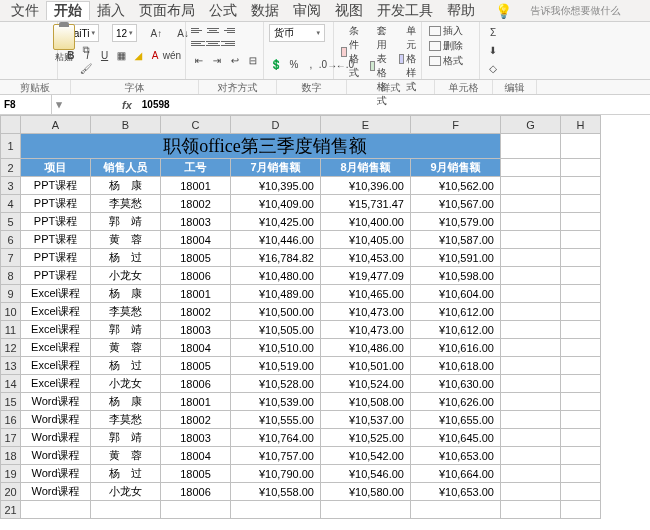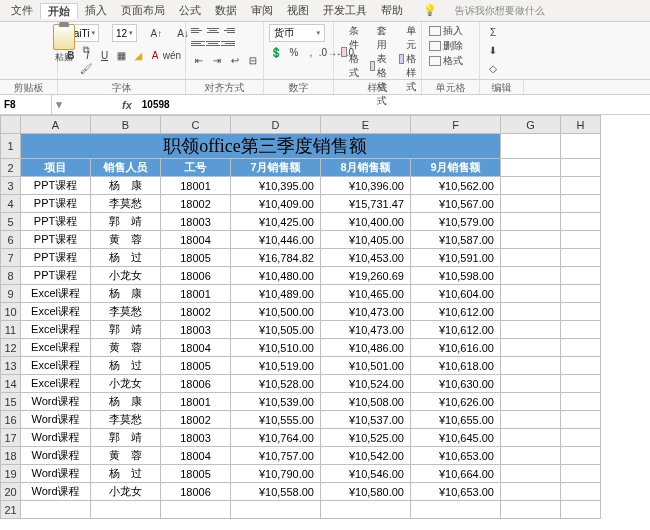--- a/index.html
+++ b/index.html
@@ -1,19 +1,19 @@
 <!DOCTYPE html>
 <html><head>
 <meta charset="utf-8">
 <style>
 * { margin: 0; padding: 0; box-sizing: border-box; font-family: "Microsoft YaHei", Arial, sans-serif; }
 body { background: #fff; width: 650px; height: 530px; overflow: hidden; font-size: 11px; }
 
 .menubar { display: flex; align-items: center; background: #f3f2f1; border-bottom: 1px solid #d0d0d0; height: 22px; padding: 0 4px; }
-.menubar span { padding: 0 7px; color: #444; font-size: 11px; cursor: default; }
+.menubar span { padding: 0 7px; color: #444; font-size: 14px; cursor: default; }
 .menubar .active { background: #fff; border: 1px solid #d0d0d0; border-bottom: none; font-weight: bold; }
 .menubar .tell { color: #888; margin-left: 4px; font-size: 10px; }
 .bulb { color: #f0a020; margin-left: 6px; }
 
 .ribbon { display: flex; background: #f8f8f8; border-bottom: 1px solid #d0d0d0; height: 58px; }
 .group { border-right: 1px solid #e0e0e0; display: flex; flex-direction: column; padding: 2px 5px 1px; }
 .group-body { flex: 1; display: flex; align-items: flex-start; gap: 3px; }
 .col { display: flex; flex-direction: column; gap: 2px; align-items: center; }
 .btn-sm { width: 16px; height: 16px; display: flex; align-items: center; justify-content: center; border: 1px solid transparent; font-size: 10px; color: #555; }
 .paste-big { display: flex; flex-direction: column; align-items: center; width: 28px; margin-left: 48px; }
@@ -152,21 +152,21 @@
       </div>
       <div style="display:flex;gap:2px">
         <div class="fbtn">⇤</div>
         <div class="fbtn">⇥</div>
         <div class="fbtn">↩</div>
         <div class="fbtn">⊟</div>
       </div>
     </div>
   </div>
   <div class="group" style="width:70px">
-    <div class="group-body" style="flex-direction:column;gap:2px">
+    <div class="group-body" style="flex-direction:column;gap:14px">
       <div class="num-sel">
           <span>货币</span>
           <span class="caret">▾</span>
         </div>
       <div style="display:flex;gap:1px">
         <div class="fbtn">💲</div>
         <div class="fbtn">%</div>
         <div class="fbtn">,</div>
         <div class="fbtn">.0→</div>
         <div class="fbtn">←.0</div>
@@ -208,21 +208,21 @@
   <div class="group" style="width:44px;border-right:none">
     <div class="group-body" style="flex-direction:column;gap:2px">
       <div class="fbtn">Σ</div>
       <div class="fbtn">⬇</div>
       <div class="fbtn">◇</div>
     </div>
   </div>
 </div>
 
 <div class="labels">
-  <span style="width:58px">剪贴板</span>
+  <span style="width:71px">剪贴板</span>
   <span style="width:128px">字体</span>
   <span style="width:78px">对齐方式</span>
   <span style="width:70px">数字</span>
   <span style="width:88px">样式</span>
   <span style="width:58px">单元格</span>
   <span style="width:44px">编辑</span>
 </div>
 
 <div class="fbar">
   <div class="namebox">F8</div>
@@ -317,21 +317,21 @@
           <td class="num">¥10,591.00</td>
           <td></td>
           <td></td>
         </tr>
         <tr class="data">
           <th class="rowhdr">8</th>
           <td class="">PPT课程</td>
           <td class="">小龙女</td>
           <td class="">18006</td>
           <td class="num">¥10,480.00</td>
-          <td class="num">¥19,260.69</td>
+          <td class="num">¥19,477.09</td>
           <td class="num">¥10,598.00</td>
           <td></td>
           <td></td>
         </tr>
         <tr class="data">
           <th class="rowhdr">9</th>
           <td class="">Excel课程</td>
           <td class="">杨　康</td>
           <td class="">18001</td>
           <td class="num">¥10,489.00</td>

